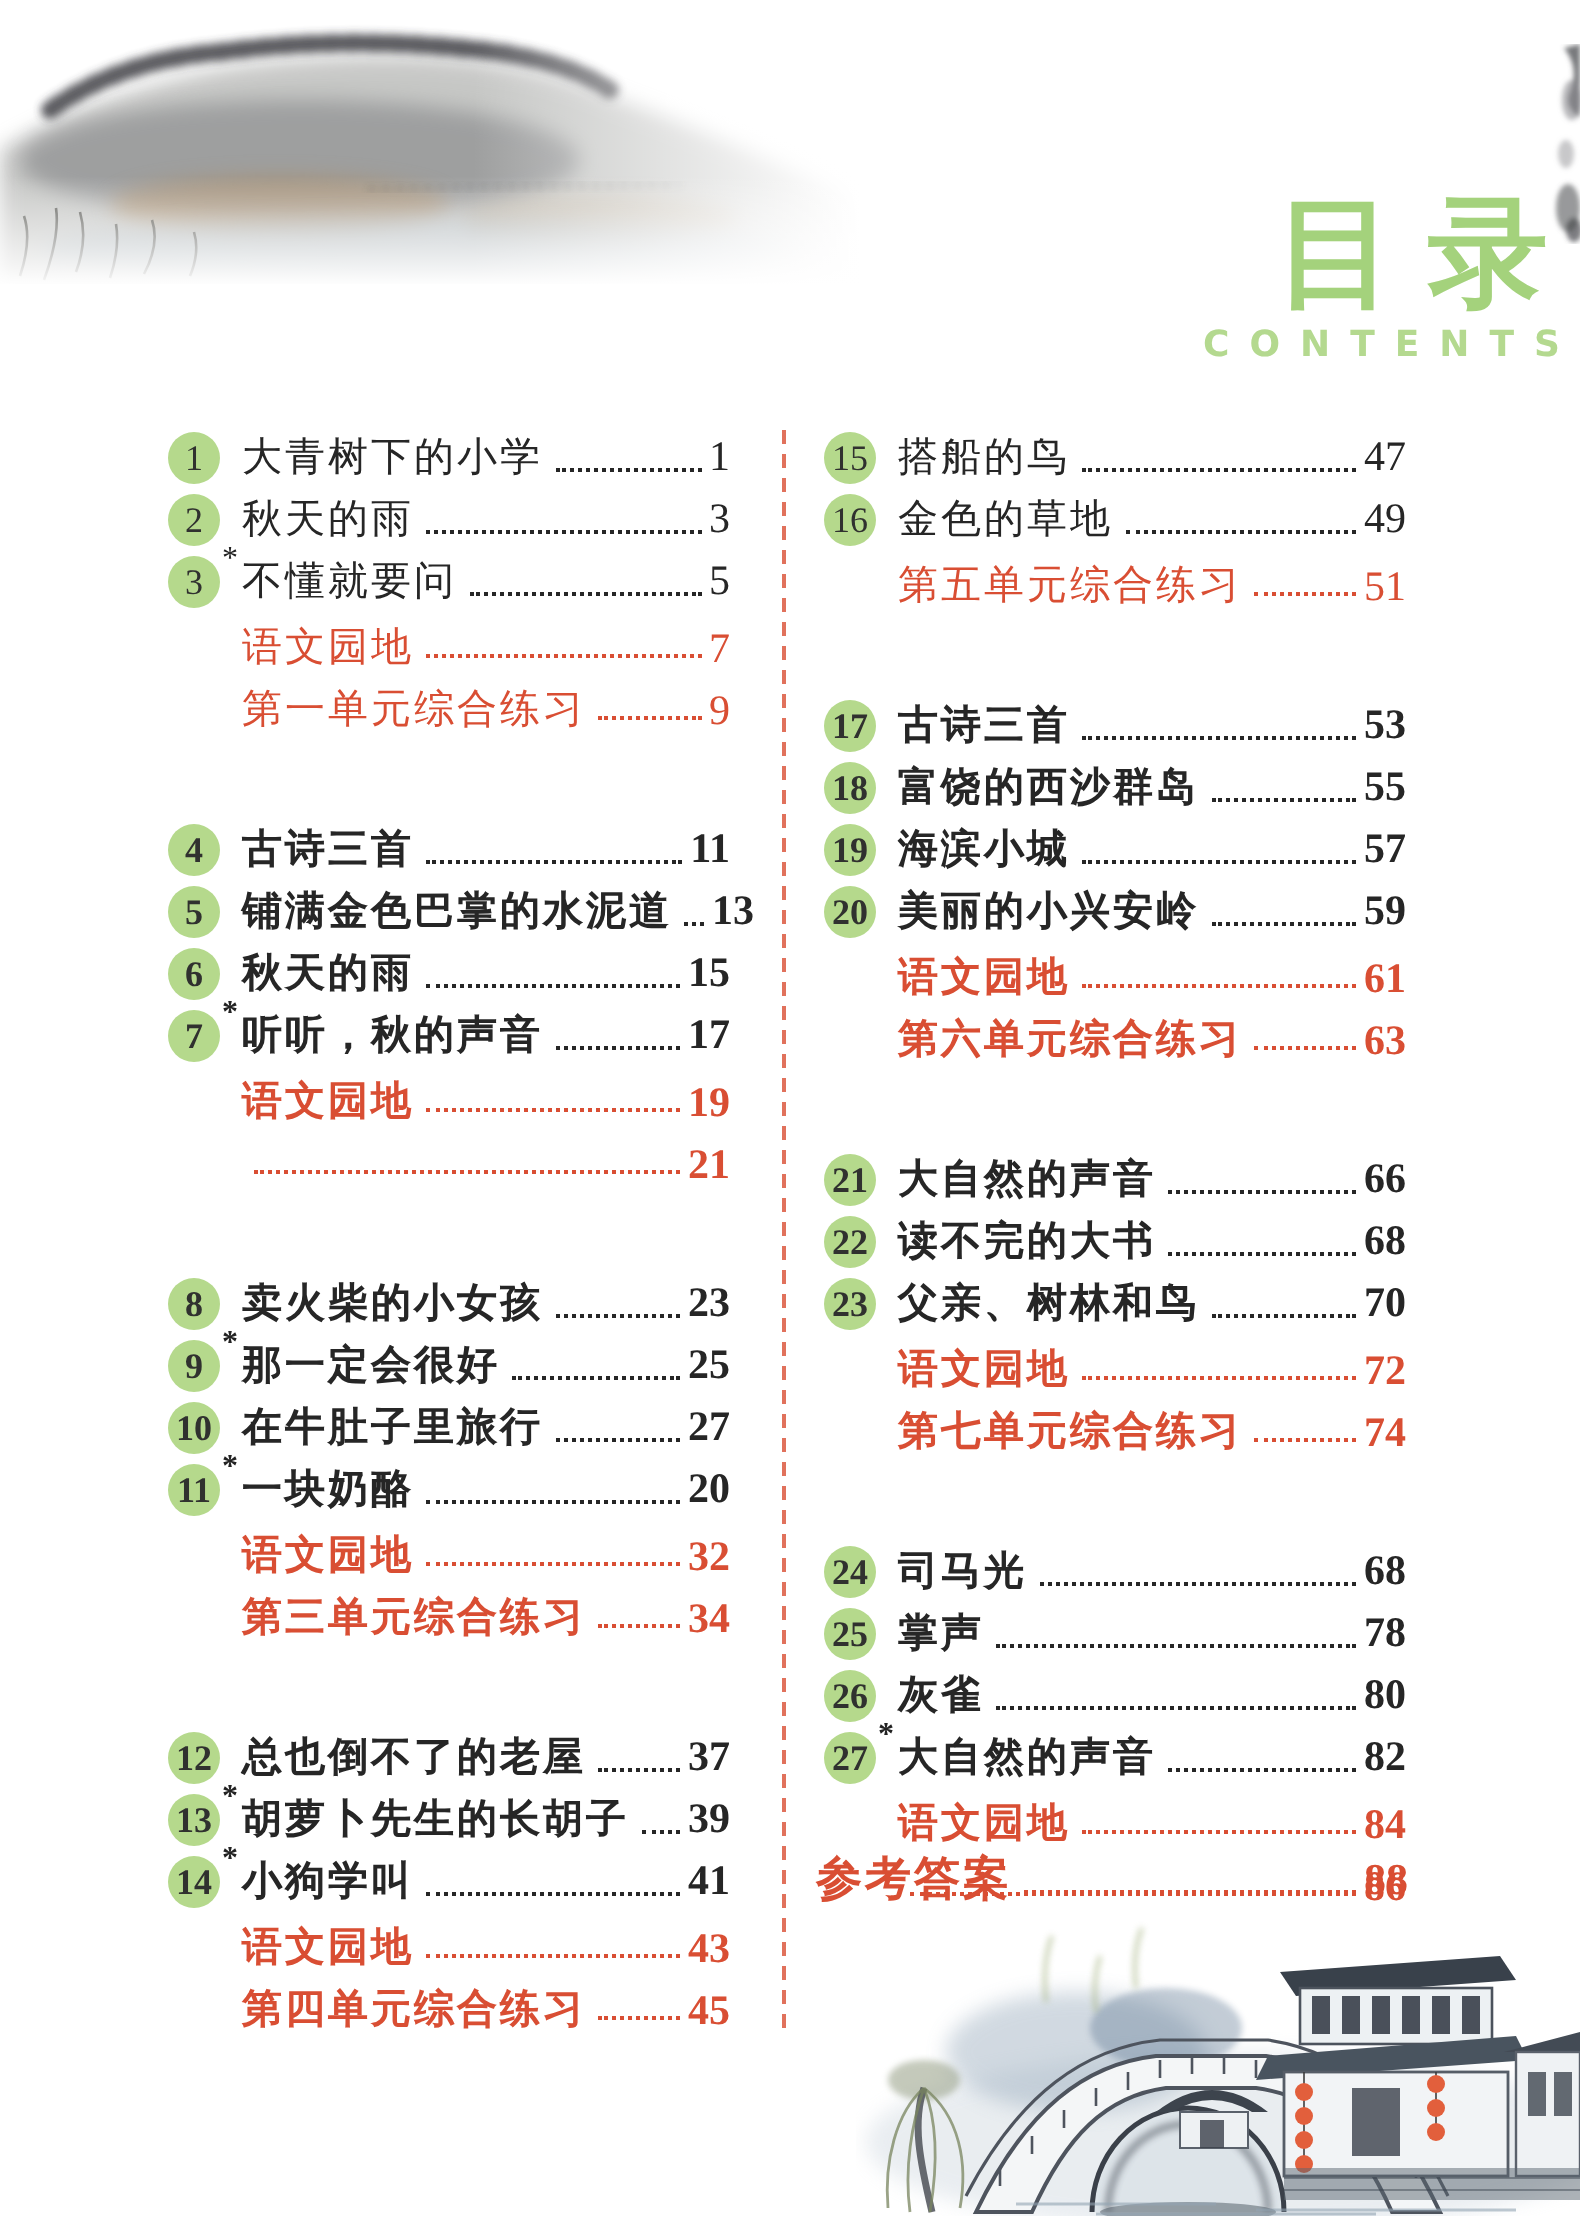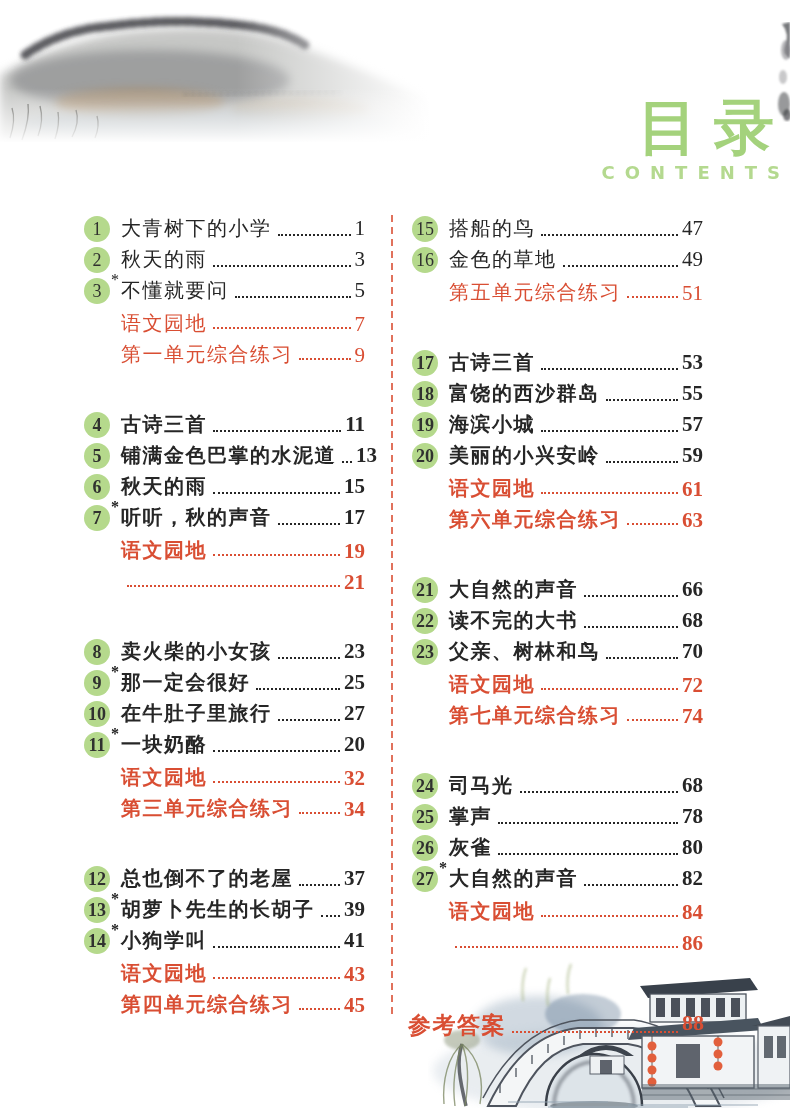--- a/index.html
+++ b/index.html
@@ -54,22 +54,22 @@
   .star{position:absolute;left:27px;top:-7px;font-size:16px;color:#222;}
   .entry-title{white-space:nowrap;letter-spacing:1.5px;}
   .leader{
     flex:1;min-width:10px;height:0;align-self:center;
     border-bottom:2.5px dotted currentColor;
     transform:translateY(6px);margin:0 4px 0 6px;
   }
   .page-num{flex:none;font-size:21px;}
 
   #answer-row{
-    position:absolute;left:408px;top:1010px;width:296px;z-index:5;
-    display:flex;color:var(--accent-red);
+    position:absolute;left:408px;top:924px;width:296px;z-index:5;
+    display:flex;align-items:center;color:var(--accent-red);
     font-weight:bold;font-size:23px;
   }
   #answer-row .page-num{font-size:22px;}
 </style>
 </head>
 <body>
 
 <svg id="ink-top" class="ink" width="430" height="142" viewBox="0 0 430 142">
   <defs>
     <filter id="b1" x="-40%" y="-40%" width="180%" height="180%">

